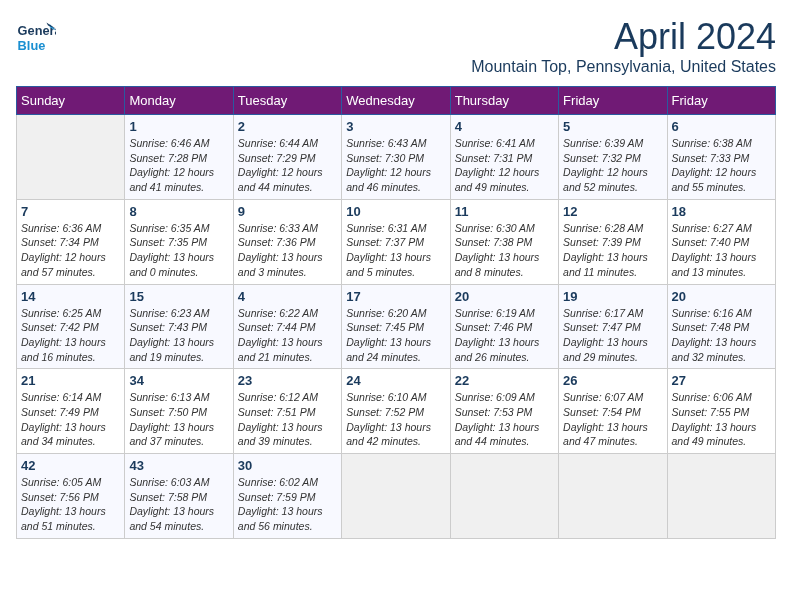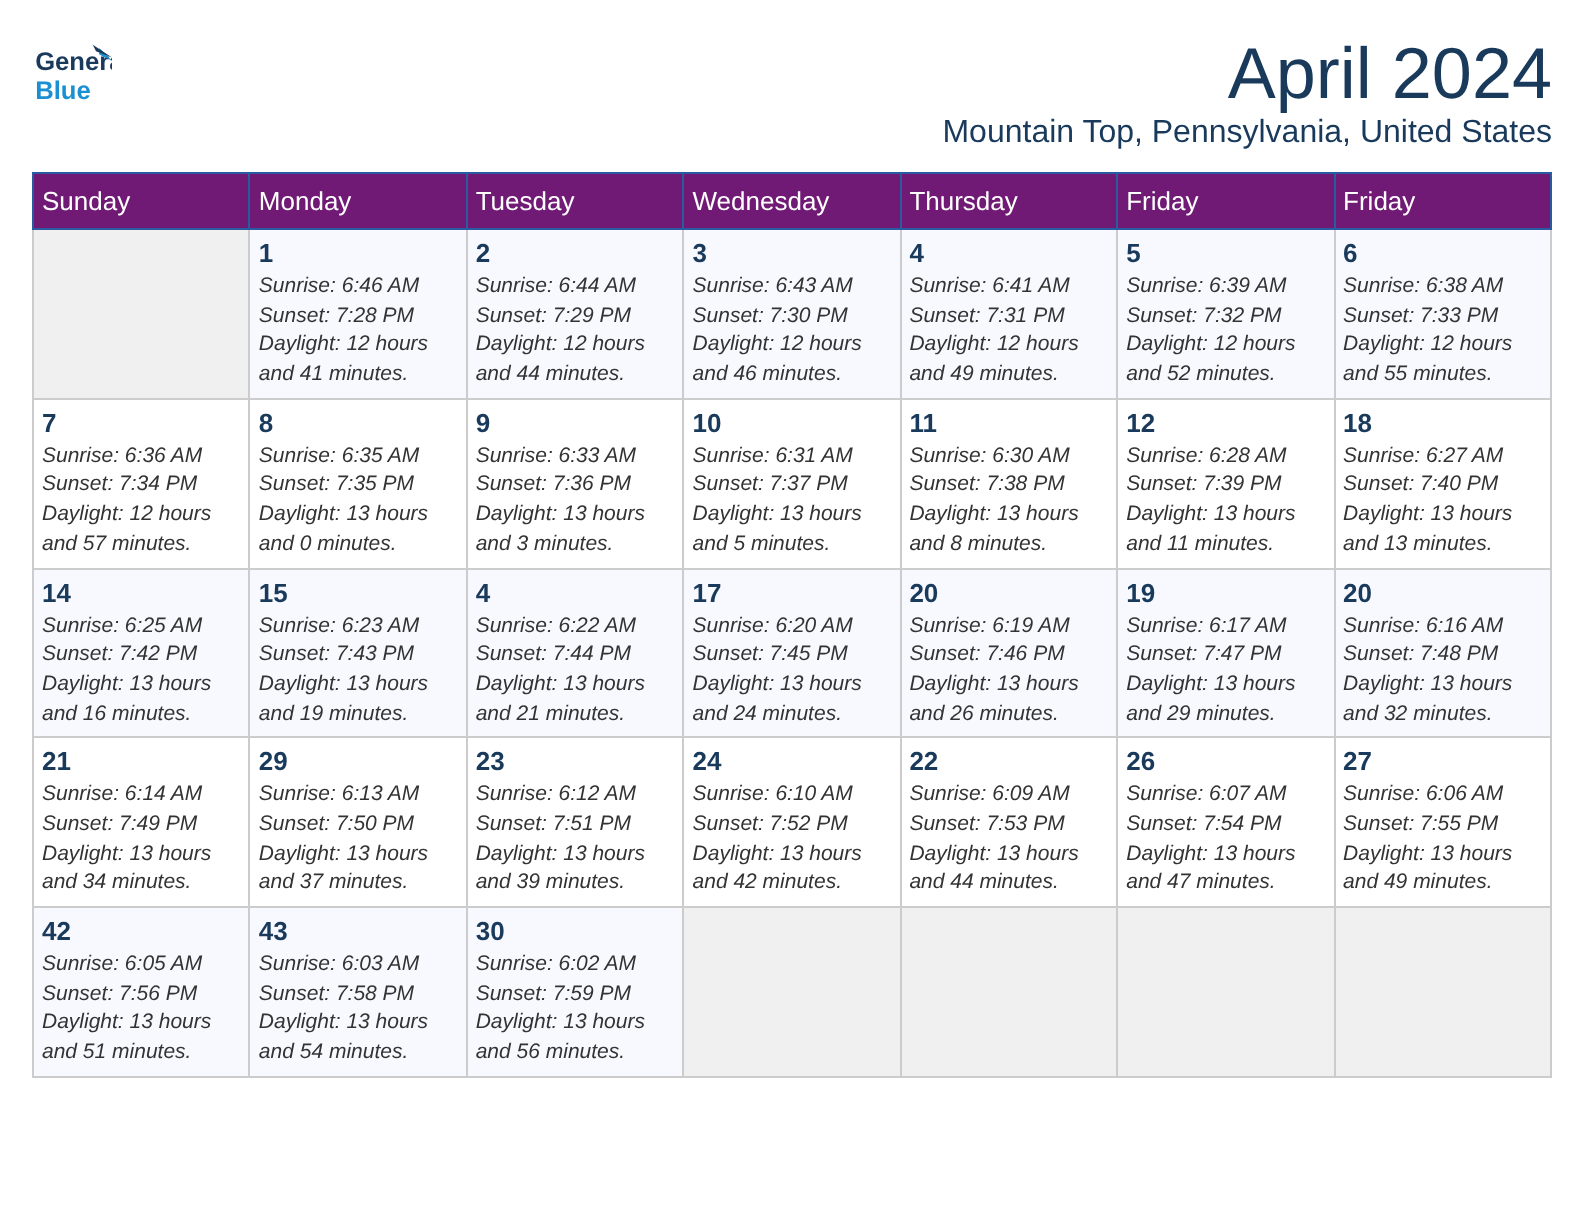--- a/index.html
+++ b/index.html
@@ -128,21 +128,21 @@
         <td class="row-bg-light"><span class="day-num">14</span><span class="day-info">Sunrise: 6:25 AM<br>Sunset: 7:42 PM<br>Daylight: 13 hours and 16 minutes.</span></td>
         <td class="row-bg-light"><span class="day-num">15</span><span class="day-info">Sunrise: 6:23 AM<br>Sunset: 7:43 PM<br>Daylight: 13 hours and 19 minutes.</span></td>
         <td class="row-bg-light"><span class="day-num">4</span><span class="day-info">Sunrise: 6:22 AM<br>Sunset: 7:44 PM<br>Daylight: 13 hours and 21 minutes.</span></td>
         <td class="row-bg-light"><span class="day-num">17</span><span class="day-info">Sunrise: 6:20 AM<br>Sunset: 7:45 PM<br>Daylight: 13 hours and 24 minutes.</span></td>
         <td class="row-bg-light"><span class="day-num">20</span><span class="day-info">Sunrise: 6:19 AM<br>Sunset: 7:46 PM<br>Daylight: 13 hours and 26 minutes.</span></td>
         <td class="row-bg-light"><span class="day-num">19</span><span class="day-info">Sunrise: 6:17 AM<br>Sunset: 7:47 PM<br>Daylight: 13 hours and 29 minutes.</span></td>
         <td class="row-bg-light"><span class="day-num">20</span><span class="day-info">Sunrise: 6:16 AM<br>Sunset: 7:48 PM<br>Daylight: 13 hours and 32 minutes.</span></td>
       </tr>
       <tr>
         <td class="row-bg-white"><span class="day-num">21</span><span class="day-info">Sunrise: 6:14 AM<br>Sunset: 7:49 PM<br>Daylight: 13 hours and 34 minutes.</span></td>
-        <td class="row-bg-white"><span class="day-num">29</span><span class="day-info">Sunrise: 6:13 AM<br>Sunset: 7:50 PM<br>Daylight: 13 hours and 37 minutes.</span></td>
+        <td class="row-bg-white"><span class="day-num">34</span><span class="day-info">Sunrise: 6:13 AM<br>Sunset: 7:50 PM<br>Daylight: 13 hours and 37 minutes.</span></td>
         <td class="row-bg-white"><span class="day-num">23</span><span class="day-info">Sunrise: 6:12 AM<br>Sunset: 7:51 PM<br>Daylight: 13 hours and 39 minutes.</span></td>
         <td class="row-bg-white"><span class="day-num">24</span><span class="day-info">Sunrise: 6:10 AM<br>Sunset: 7:52 PM<br>Daylight: 13 hours and 42 minutes.</span></td>
         <td class="row-bg-white"><span class="day-num">22</span><span class="day-info">Sunrise: 6:09 AM<br>Sunset: 7:53 PM<br>Daylight: 13 hours and 44 minutes.</span></td>
         <td class="row-bg-white"><span class="day-num">26</span><span class="day-info">Sunrise: 6:07 AM<br>Sunset: 7:54 PM<br>Daylight: 13 hours and 47 minutes.</span></td>
         <td class="row-bg-white"><span class="day-num">27</span><span class="day-info">Sunrise: 6:06 AM<br>Sunset: 7:55 PM<br>Daylight: 13 hours and 49 minutes.</span></td>
       </tr>
       <tr>
         <td class="row-bg-light"><span class="day-num">42</span><span class="day-info">Sunrise: 6:05 AM<br>Sunset: 7:56 PM<br>Daylight: 13 hours and 51 minutes.</span></td>
         <td class="row-bg-light"><span class="day-num">43</span><span class="day-info">Sunrise: 6:03 AM<br>Sunset: 7:58 PM<br>Daylight: 13 hours and 54 minutes.</span></td>
         <td class="row-bg-light"><span class="day-num">30</span><span class="day-info">Sunrise: 6:02 AM<br>Sunset: 7:59 PM<br>Daylight: 13 hours and 56 minutes.</span></td>

